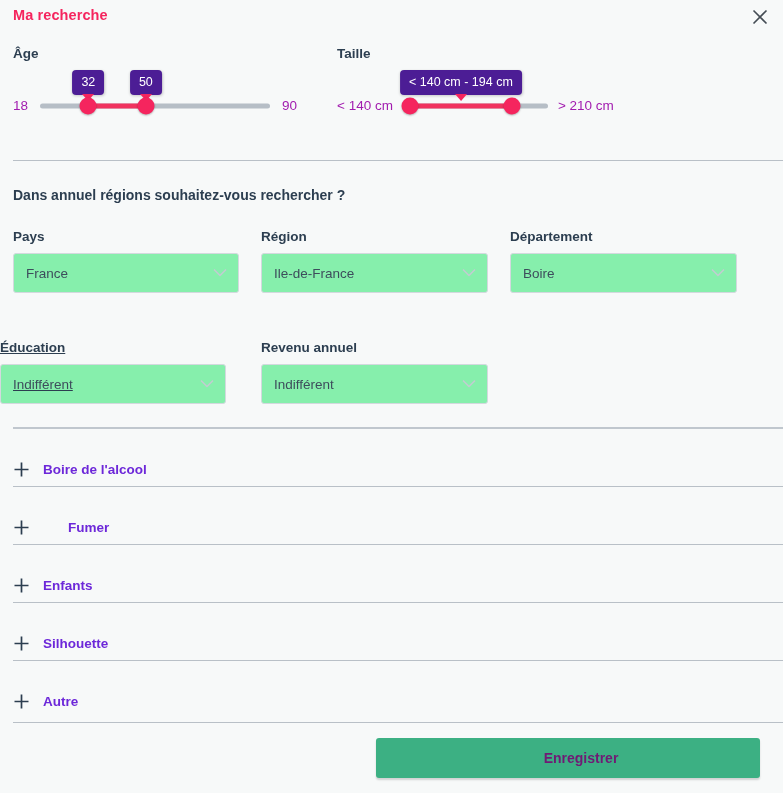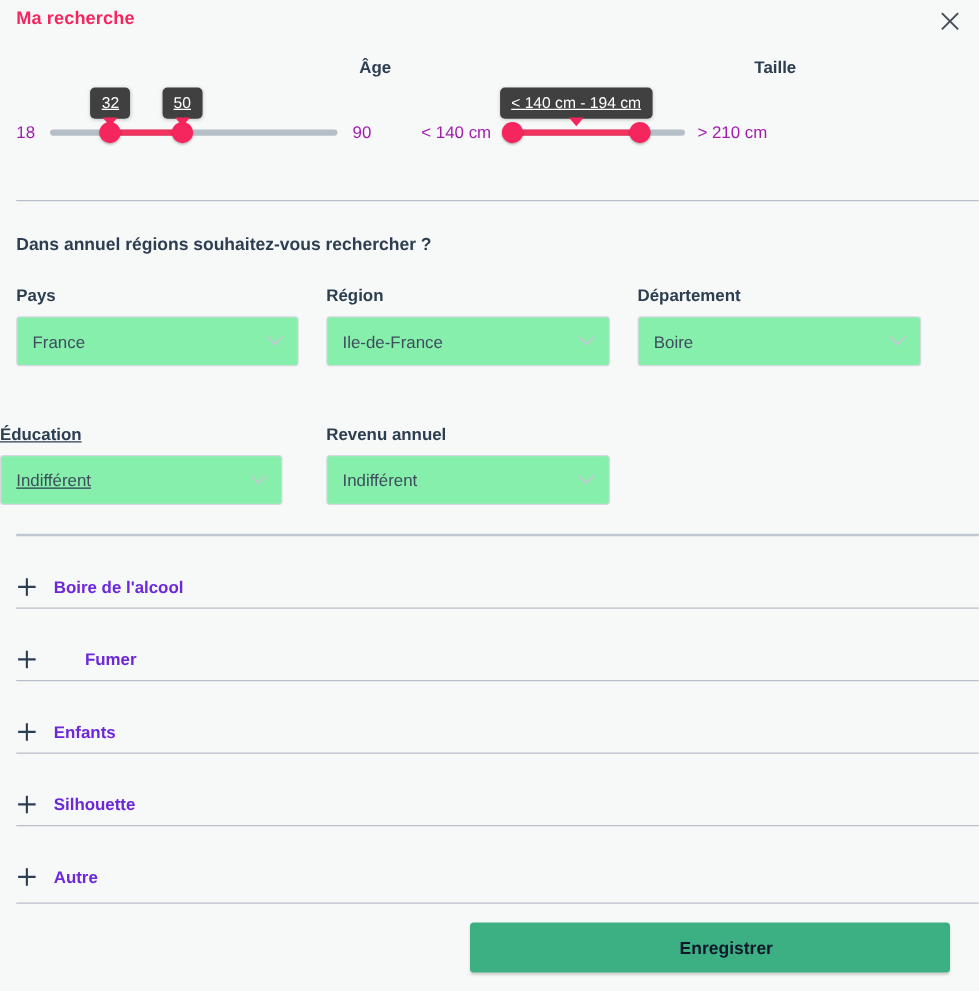--- a/index.html
+++ b/index.html
@@ -41,21 +41,21 @@
   .close-btn svg { display: block; }
 
   
   .field-label {
     font-size: 13.5px;
     font-weight: bold;
     color: #2c3e50;
   }
 
   
-  .slider-block { position: absolute; text-align: right; }
+  .slider-block { position: absolute; }
   #age-block  { left: 13px;  top: 46px; width: 300px; }
   #size-block { left: 337px; top: 46px; width: 300px; }
 
   .slider-row {
     position: relative;
     height: 46px;
     margin-top: 22px;
     display: flex;
     align-items: center;
   }
@@ -94,31 +94,30 @@
     height: 17px;
     border-radius: 50%;
     background: #f5255e;
     top: 50%;
     transform: translate(-50%, -50%);
     box-shadow: 0 1px 2px rgba(0,0,0,.28);
     cursor: pointer;
   }
   .slider-bubble {
     position: absolute;
-    background: #404040;
+    background: #4c1d95;
     color: #fff;
     font-size: 12.5px;
     border-radius: 4px;
     padding: 6px 9px 7px 9px;
     white-space: nowrap;
     transform: translateX(-50%);
     bottom: 26px;
     box-shadow: 0 1px 3px rgba(0,0,0,.2);
     line-height: 1;
-    text-decoration: underline;
   }
   .slider-bubble::after {
     content: "";
     position: absolute;
     left: 50%;
     bottom: -6px;
     margin-left: -6px;
     width: 0; height: 0;
     border-left: 6px solid transparent;
     border-right: 6px solid transparent;
@@ -206,21 +205,21 @@
     height: 1px;
     background: #b9c0c7;
   }
   .submit-btn {
     position: absolute;
     left: 376px;
     top: 738px;
     width: 384px;
     height: 40px;
     background: #3cb083;
-    color: #0f172a;
+    color: #701a75;
     border: none;
     border-radius: 3px;
     font-family: "Liberation Sans", sans-serif;
     font-size: 14px;
     font-weight: bold;
     cursor: pointer;
     box-shadow: 0 2px 2px rgba(0,0,0,.16);
     padding-left: 32px;
   }
 </style>

